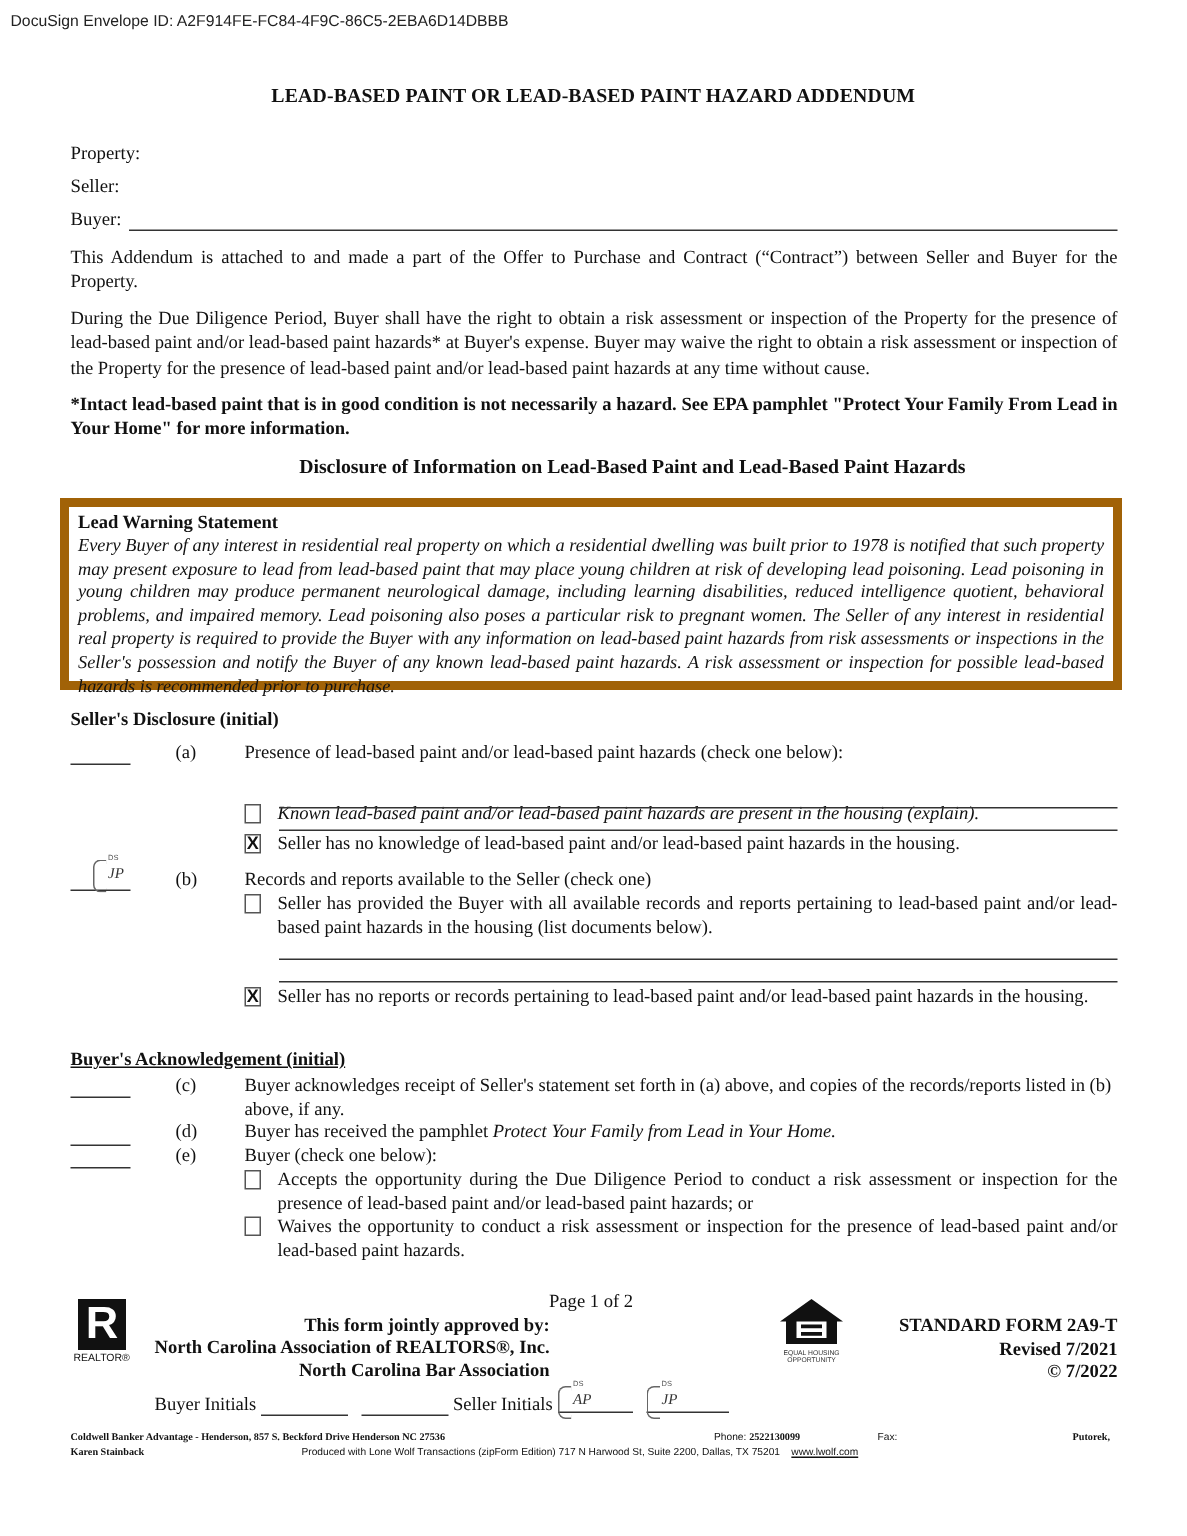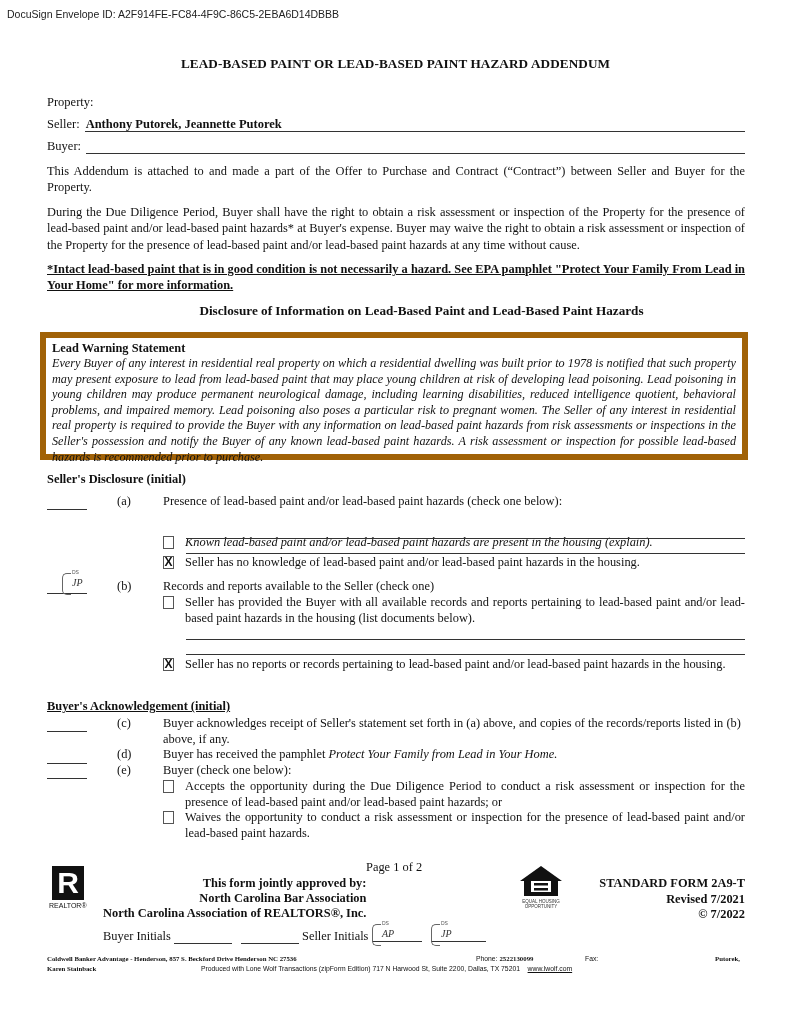--- a/index.html
+++ b/index.html
@@ -4,21 +4,21 @@
 <style>
   html, body { margin: 0; padding: 0; background: #ffffff; }
   body { width: 791px; height: 1024px; position: relative; overflow: hidden; color: #111; font-family: "Liberation Serif", "DejaVu Serif", serif; }
   .abs { position: absolute; }
   .envelope { left: 7px; top: 8px; font-family: "Liberation Sans", "DejaVu Sans", sans-serif; font-size: 10.5px; color: #222; }
   .title { left: 0; width: 791px; top: 56px; text-align: center; font-weight: bold; font-size: 13.2px; letter-spacing: 0.1px; }
   .field-row { left: 47px; width: 698px; height: 16px; font-size: 12.5px; display: flex; align-items: flex-end; }
   .field-row .lbl { white-space: nowrap; margin-right: 5px; }
   .field-row .val { flex: 1; border-bottom: 1px solid #333; font-weight: bold; padding-left: 1px; line-height: 14px; height: 14px; }
   .para { left: 47px; width: 698px; font-size: 12.4px; line-height: 16.3px; text-align: justify; }
-  .para.bold { font-weight: bold; text-decoration: underline; }
+  .para.bold { font-weight: bold; }
   .subtitle { left: 0; width: 791px; text-align: center; font-weight: bold; font-size: 13.2px; }
   .warn-box { left: 40px; top: 332px; width: 708px; height: 128px; border: 6px solid #a16207; box-sizing: border-box; padding: 3px 6px; }
   .warn-box .wh { font-weight: bold; font-size: 12.4px; line-height: 15px; }
   .warn-box .wt { font-style: italic; font-size: 12.2px; line-height: 15.6px; text-align: justify; }
   .sect-h { left: 47px; font-weight: bold; font-size: 12.4px; }
   .blank { width: 40px; border-bottom: 1px solid #333; height: 1px; }
   .letter { font-size: 12.4px; }
   .item-text { left: 163px; width: 582px; font-size: 12.4px; line-height: 15.6px; }
   .cb-row { left: 163px; width: 582px; display: flex; font-size: 12.4px; line-height: 15.6px; }
   .cb { width: 11px; height: 13px; border: 1px solid #555; box-sizing: border-box; margin-right: 11px; margin-top: 1px; flex: none; font-family: "Liberation Sans", sans-serif; font-weight: bold; font-size: 12px; line-height: 11px; text-align: center; }
@@ -45,21 +45,20 @@
 
 <div class="abs envelope">DocuSign Envelope ID: A2F914FE-FC84-4F9C-86C5-2EBA6D14DBBB</div>
 
 <div class="abs title">LEAD-BASED PAINT OR LEAD-BASED PAINT HAZARD ADDENDUM</div>
 
 <div class="abs field-row" style="top:94px;">
   <span class="lbl">Property:</span>
 </div>
 <div class="abs field-row" style="top:116px;">
   <span class="lbl">Seller:</span>
-  <span class="val">Anthony Putorek, Jeannette Putorek</span>
 </div>
 <div class="abs field-row" style="top:138px;">
   <span class="lbl">Buyer:</span>
   <span class="val"></span>
 </div>
 
 <div class="abs para" style="top:163px;">This Addendum is attached to and made a part of the Offer to Purchase and Contract (“Contract”) between Seller and Buyer for the Property.</div>
 <div class="abs para" style="top:204px;">During the Due Diligence Period, Buyer shall have the right to obtain a risk assessment or inspection of the Property for the presence of lead-based paint and/or lead-based paint hazards* at Buyer's expense.  Buyer may waive the right to obtain a risk assessment or inspection of the Property for the presence of lead-based paint and/or lead-based paint hazards at any time without cause.</div>
 <div class="abs para bold" style="top:261px;">*Intact lead-based paint that is in good condition is not necessarily a hazard.  See EPA pamphlet "Protect Your Family From Lead in Your Home" for more information.</div>
 
@@ -134,22 +133,22 @@
 
 <div class="abs" style="left:366px; top:860px; font-size:12.4px;">Page 1 of 2</div>
 
 <div class="abs realtor-logo">
   <span class="r">R</span>
 </div>
 <div class="abs realtor-cap">REALTOR®</div>
 
 <div class="abs footer-bold" style="left:103px; top:876px;text-align:right;">
   <div>This form jointly approved by:</div>
+  <div>North Carolina Association of REALTORS®, Inc.</div>
   <div>North Carolina Bar Association</div>
-  <div>North Carolina Association of REALTORS®, Inc.</div>
 </div>
 
 <svg class="abs eho" width="50" height="34" viewBox="0 0 50 34">
   <polygon points="25,2 46,17 42,17 42,32 8,32 8,17 4,17" fill="#111"></polygon>
   <rect x="15" y="17" width="20" height="11" fill="#fff"></rect>
   <rect x="18" y="19" width="14" height="2.5" fill="#111"></rect>
   <rect x="18" y="24" width="14" height="2.5" fill="#111"></rect>
 </svg>
 <div class="abs eho-cap">EQUAL HOUSING OPPORTUNITY</div>
 

